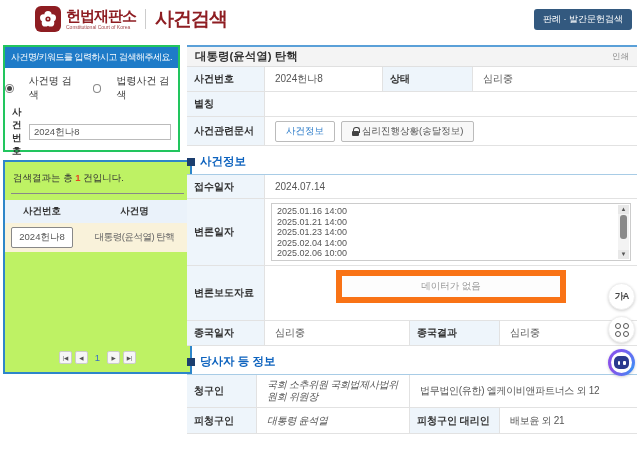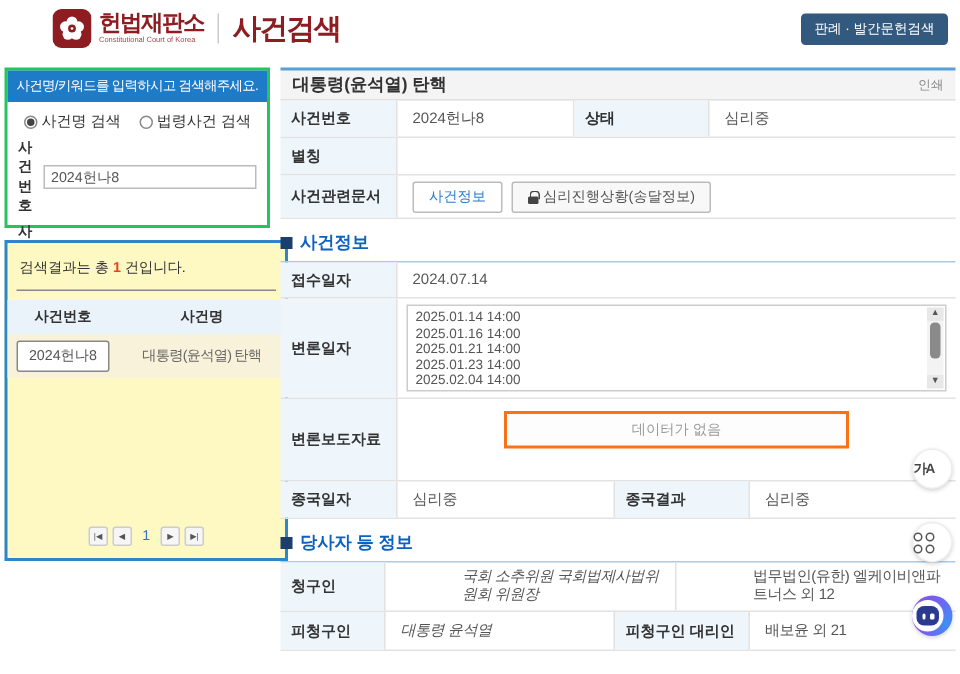--- a/index.html
+++ b/index.html
@@ -21,34 +21,34 @@
     position:absolute; right:8px; top:9px; background:#33597f; color:#fff;
     font-size:9px; padding:4px 9px; border-radius:3px; border:none; cursor:pointer;
   }
   
   .search-panel {
     position:absolute; left:3px; top:45px; width:177px; height:107px;
     border:2px solid #22c55e; background:#fff;
   }
   .sp-header { background:#1e7bc8; color:#fff; font-size:9px; padding:4px 6px; letter-spacing:-0.5px; }
   .radio-row { display:flex; justify-content:center; gap:12px; font-size:10px; margin:6px 0 3px; align-items:center; }
-  .radio-opt { display:flex; align-items:center; gap:3px; cursor:pointer; }
+  .radio-opt { display:flex; align-items:center; gap:15px; cursor:pointer; }
   .radio-circle { width:9px; height:9px; border:1px solid #888; border-radius:50%; display:inline-flex; align-items:center; justify-content:center; background:#fff; }
   .radio-circle.checked::after { content:""; width:5px; height:5px; border-radius:50%; background:#444; }
   .field-row { display:flex; align-items:center; margin:4px 7px; }
   .field-label { width:44px; font-size:9.5px; font-weight:bold; color:#333; }
   .field-input { flex:1; height:16px; border:1px solid #bbb; font-size:9.5px; padding:0 4px; font-family:"Liberation Sans",sans-serif; color:#555; }
   .search-btn {
     display:block; margin:5px 7px 0; width:calc(100% - 14px); background:#1e7bc8; color:#fff;
     border:none; font-size:11px; font-weight:bold; padding:4px 0; border-radius:2px; cursor:pointer;
     font-family:"Liberation Sans",sans-serif;
   }
   .results-panel {
     position:absolute; left:3px; top:160px; width:189px; height:214px;
-    border:2px solid #2e86c9; background:#fef9c3;
+    border:2px solid #2e86c9; background:#bef264;
   }
   .res-summary { font-size:9.5px; margin:10px 8px 8px; color:#333; }
   .res-count { color:#e8431f; font-weight:bold; }
   .res-hr { border:none; border-top:1px solid #888; margin:0 6px; }
   .res-thead { display:flex; background:#eaf2fa; font-size:9.5px; font-weight:bold; padding:5px 0; margin-top:6px; }
   .res-th1 { width:40%; text-align:center; }
   .res-th2 { width:60%; text-align:center; }
   .res-row { display:flex; align-items:center; background:#f9f2da; padding:4px 0; font-size:9.5px; color:#666; cursor:pointer; }
   .res-cell1 { width:40%; text-align:center; }
   .res-cell2 { width:60%; text-align:center; letter-spacing:-0.5px; }
@@ -96,29 +96,29 @@
     font-size:9px; line-height:10.5px; color:#555; padding:2px 5px 2px 5px;
   }
   .hearing-box .dates { padding-right:14px; }
   .fake-scroll { position:absolute; right:1px; top:1px; bottom:1px; width:11px; background:#f3f3f3; display:flex; flex-direction:column; align-items:center; }
   .fs-arrow { font-size:6px; color:#555; height:9px; line-height:9px; width:100%; text-align:center; background:#e8e8e8; cursor:pointer; }
   .fs-track { flex:1; width:100%; position:relative; }
   .fs-thumb { position:absolute; top:1px; left:2px; width:7px; height:24px; background:#8a8a8a; border-radius:3px; cursor:pointer; }
   .press-row { height:55px; }
   .press-cell { flex:1; display:flex; align-items:center; justify-content:center; }
   .nodata-btn {
-    border:2px solid #f97316; background:#fdfdfd; color:#999; font-size:9.5px; padding:4px 0;
+    border:6px solid #f97316; background:#fdfdfd; color:#999; font-size:9.5px; padding:4px 0;
     width:230px; text-align:center; cursor:default; font-family:"Liberation Sans",sans-serif; margin-top:-14px;
   }
   .party-val { line-height:12px; padding:4px 10px; align-items:center; display:flex; letter-spacing:-0.3px; }
   
   .float-stack { position:absolute; right:5px; top:283px; display:flex; flex-direction:column; gap:6px; z-index:50; }
   .float-btn {
     width:27px; height:27px; border-radius:50%; background:#fff; border:1px solid #eee;
-    box-shadow:0 1px 3px rgba(0,0,0,0.18); display:flex; align-items:center; cursor:pointer;margin-top:16px;
+    box-shadow:0 1px 3px rgba(0,0,0,0.18); display:flex; align-items:center; justify-content:center; cursor:pointer;
   }
   .translate-glyph { font-size:9px; color:#444; font-weight:bold; letter-spacing:-1px; }
   .grid-glyph { display:grid; grid-template-columns:6px 6px; grid-gap:2px; }
   .grid-glyph span { width:6px; height:6px; border:1.6px solid #555; border-radius:50%; }
   .face-btn { background:conic-gradient(#7b5bf0,#3f8df5,#8a4fe8,#7b5bf0); position:relative; border:none; }
   .face-inner { width:21px; height:21px; border-radius:50%; background:#fff; display:flex; align-items:center; justify-content:center; }
   .face-core { width:15px; height:13px; border-radius:5px; background:#2b3a8f; display:flex; align-items:center; justify-content:center; gap:3px; }
   .face-core i { width:2.5px; height:4px; background:#fff; border-radius:1px; }
 </style>
 </head>
@@ -228,21 +228,20 @@
 
   <div class="row tbl-top">
     <div class="cell-label wL">접수일자</div>
     <div class="cell-val wFlex">2024.07.14</div>
   </div>
   <div class="row hearing-row">
     <div class="cell-label wL">변론일자</div>
     <div class="hearing-cell">
       <div class="hearing-box">
         <div class="dates">
-          <div>2025.01.14 14:00</div>
           <div>2025.01.16 14:00</div>
           <div>2025.01.21 14:00</div>
           <div>2025.01.23 14:00</div>
           <div>2025.02.04 14:00</div>
           <div>2025.02.06 10:00</div>
 
         </div>
         <div class="fake-scroll">
           <div class="fs-arrow">▲</div>
           <div class="fs-track">
@@ -264,21 +263,21 @@
     <div class="cell-val wV1b vborder">심리중</div>
     <div class="cell-label wL2">종국결과</div>
     <div class="cell-val wFlex">심리중</div>
   </div>
 
   <div class="section-head">
     <span class="section-sq"></span>
     <span class="section-title">당사자 등 정보</span>
   </div>
 
-  <div class="row tbl-top" style="min-height:33px;gap:41px;">
+  <div class="row tbl-top" style="min-height:33px;">
     <div class="cell-label wLp">청구인</div>
     <div class="cell-val wV1p vborder party-val">국회 소추위원 국회법제사법위원회 위원장</div>
     <div class="cell-val wFlex party-val">법무법인(유한) 엘케이비앤파트너스 외 12</div>
   </div>
   <div class="row" style="min-height:26px;">
     <div class="cell-label wLp">피청구인</div>
     <div class="cell-val wV1p vborder party-val">대통령 윤석열</div>
     <div class="cell-label wL2">피청구인 대리인</div>
     <div class="cell-val wFlex party-val">배보윤 외 21</div>
   </div>

